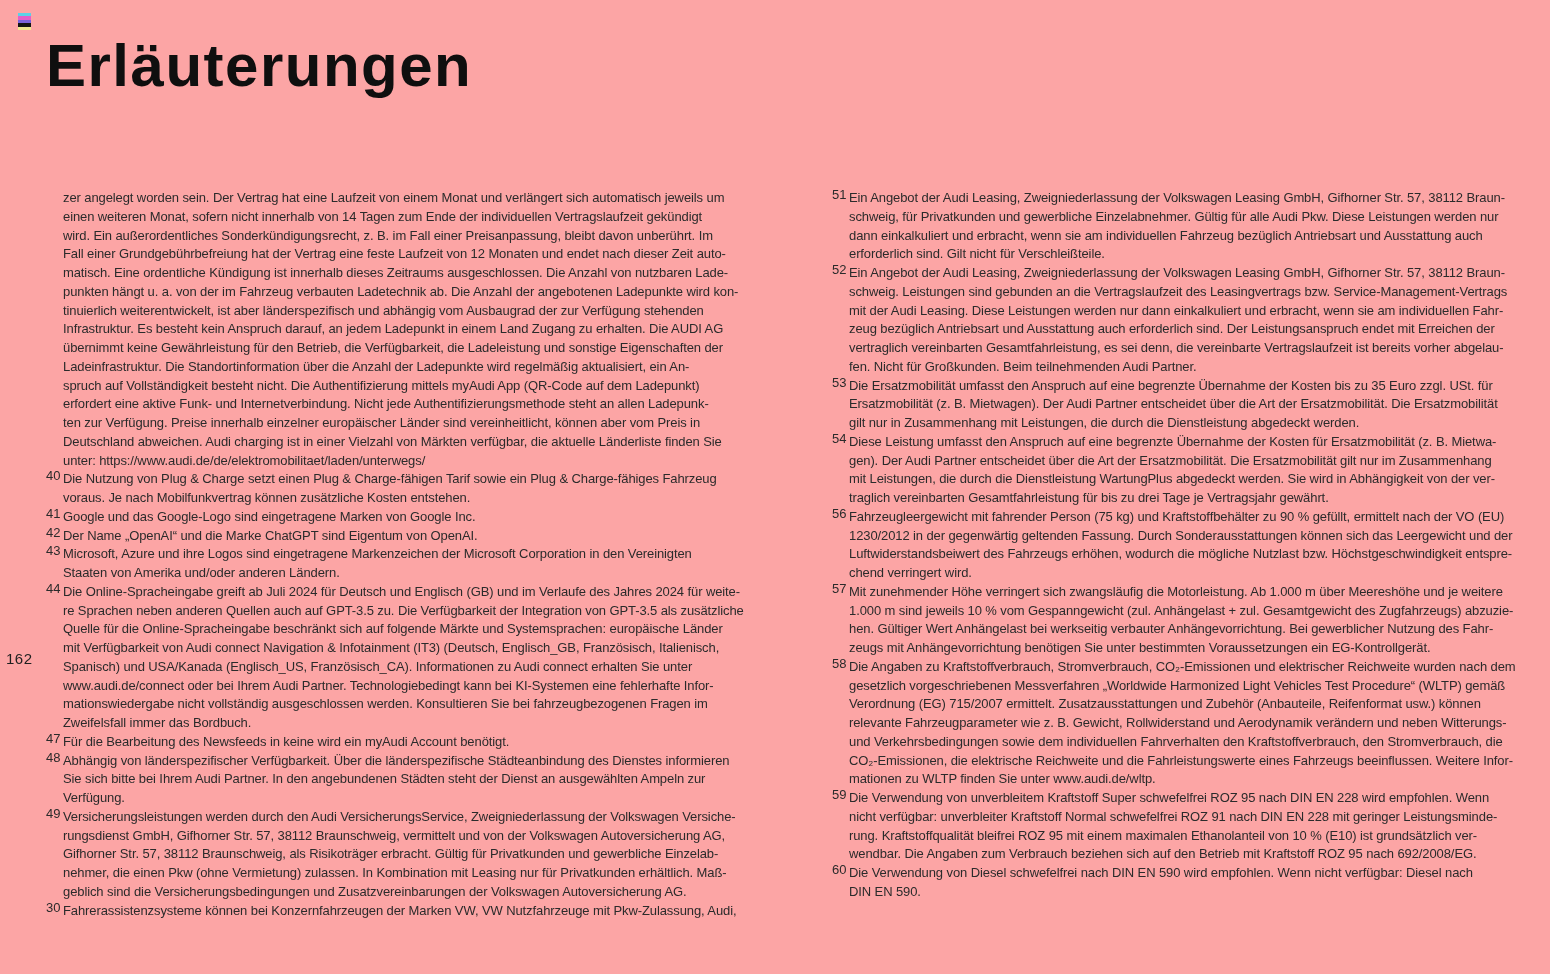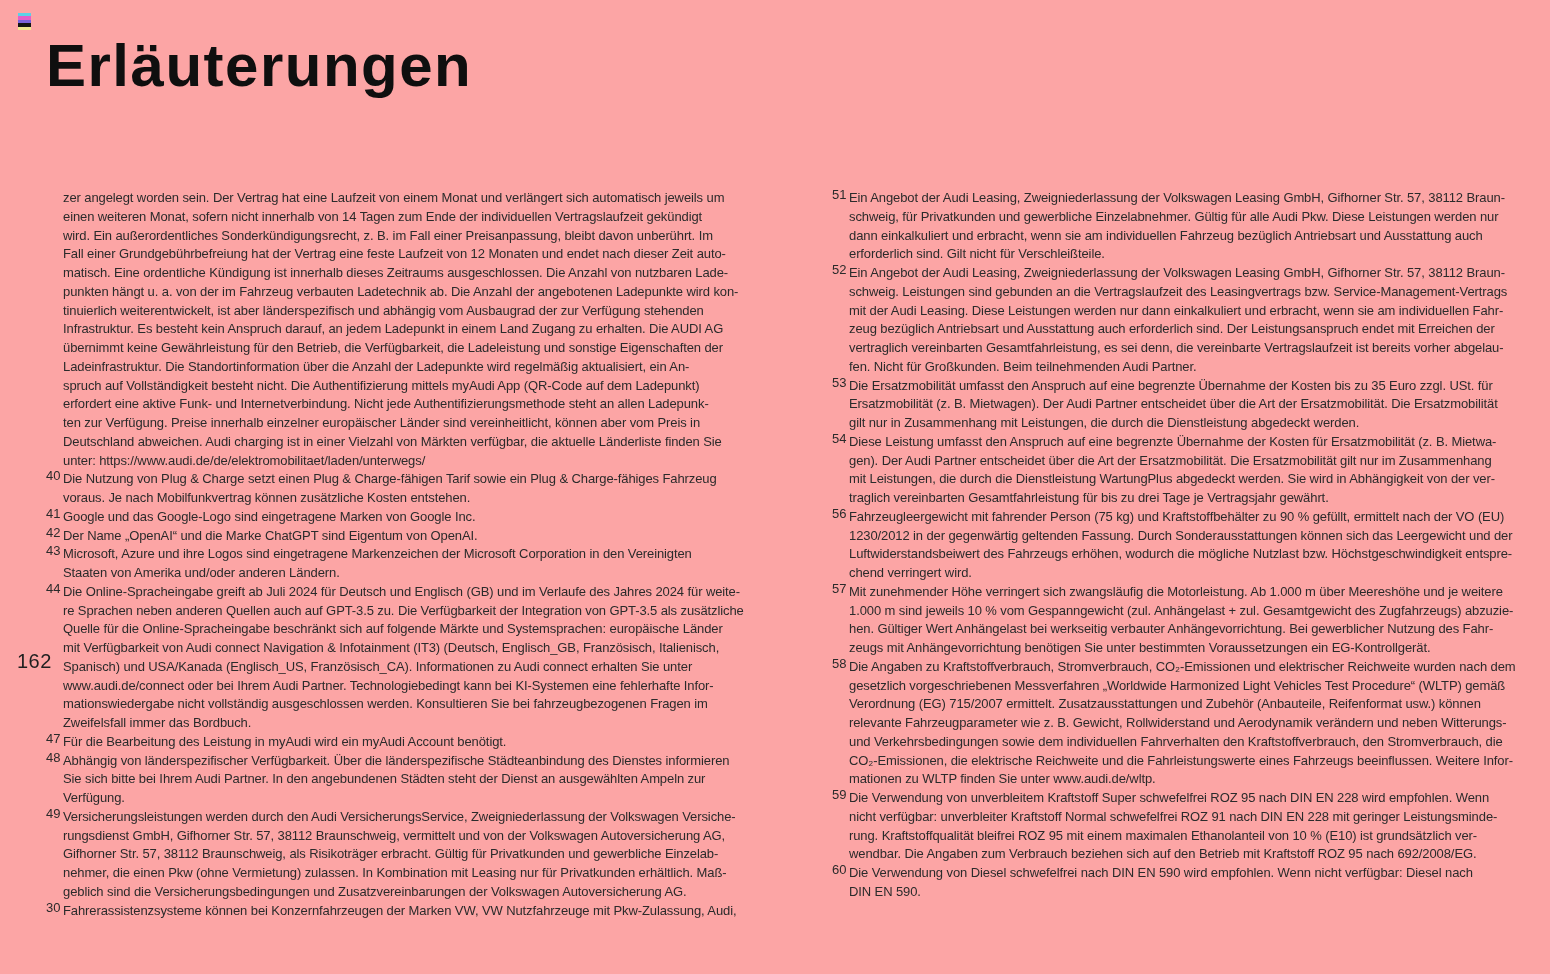--- a/index.html
+++ b/index.html
@@ -13,22 +13,22 @@
     position:absolute; left:18px; top:13px; width:13px; height:17px;
     display:flex; flex-direction:column;
   }
   .logo-strip span { flex:1; }
   .title {
     position:absolute; left:46px; top:-4px;
     font-size:60px; line-height:1; font-weight:700;
     letter-spacing:1.5px; color:#0f0f0f; white-space:nowrap;
   }
   .page-num {
-    position:absolute; left:17px; top:650px;
-    font-size:20px; letter-spacing:0.5px; color:#1f1f1f;
+    position:absolute; left:6px; top:650px;
+    font-size:15px; letter-spacing:0.5px; color:#1f1f1f;
   }
   .col {
     position:absolute; top:189px;
     font-size:13px; letter-spacing:-0.1px; line-height:18.75px;
   }
   .col-left  { left:46px;  width:723px; }
   .col-right { left:832px; width:719px; }
   .fn { display:flex; align-items:flex-start; }
   .fn-num {
     flex:0 0 17px; font-size:13px; line-height:18.75px;
@@ -96,21 +96,21 @@
 re Sprachen neben anderen Quellen auch auf GPT-3.5 zu. Die Verfügbarkeit der Integration von GPT-3.5 als zusätzliche
 Quelle für die Online-Spracheingabe beschränkt sich auf folgende Märkte und Systemsprachen: europäische Länder
 mit Verfügbarkeit von Audi connect Navigation &amp; Infotainment (IT3) (Deutsch, Englisch_GB, Französisch, Italienisch,
 Spanisch) und USA/Kanada (Englisch_US, Französisch_CA). Informationen zu Audi connect erhalten Sie unter
 www.audi.de/connect oder bei Ihrem Audi Partner. Technologiebedingt kann bei KI-Systemen eine fehlerhafte Infor-
 mationswiedergabe nicht vollständig ausgeschlossen werden. Konsultieren Sie bei fahrzeugbezogenen Fragen im
 Zweifelsfall immer das Bordbuch.</span>
     </div>
     <div class="fn">
       <span class="fn-num">47</span>
-      <span class="fn-text">Für die Bearbeitung des Leistung in myAudi wird ein myAudi Account benötigt.</span>
+      <span class="fn-text">Für die Bearbeitung des Newsfeeds in keine wird ein myAudi Account benötigt.</span>
     </div>
     <div class="fn">
       <span class="fn-num">48</span>
       <span class="fn-text">Abhängig von länderspezifischer Verfügbarkeit. Über die länderspezifische Städteanbindung des Dienstes informieren
 Sie sich bitte bei Ihrem Audi Partner. In den angebundenen Städten steht der Dienst an ausgewählten Ampeln zur
 Verfügung.</span>
     </div>
     <div class="fn">
       <span class="fn-num">49</span>
       <span class="fn-text">Versicherungsleistungen werden durch den Audi VersicherungsService, Zweigniederlassung der Volkswagen Versiche-

